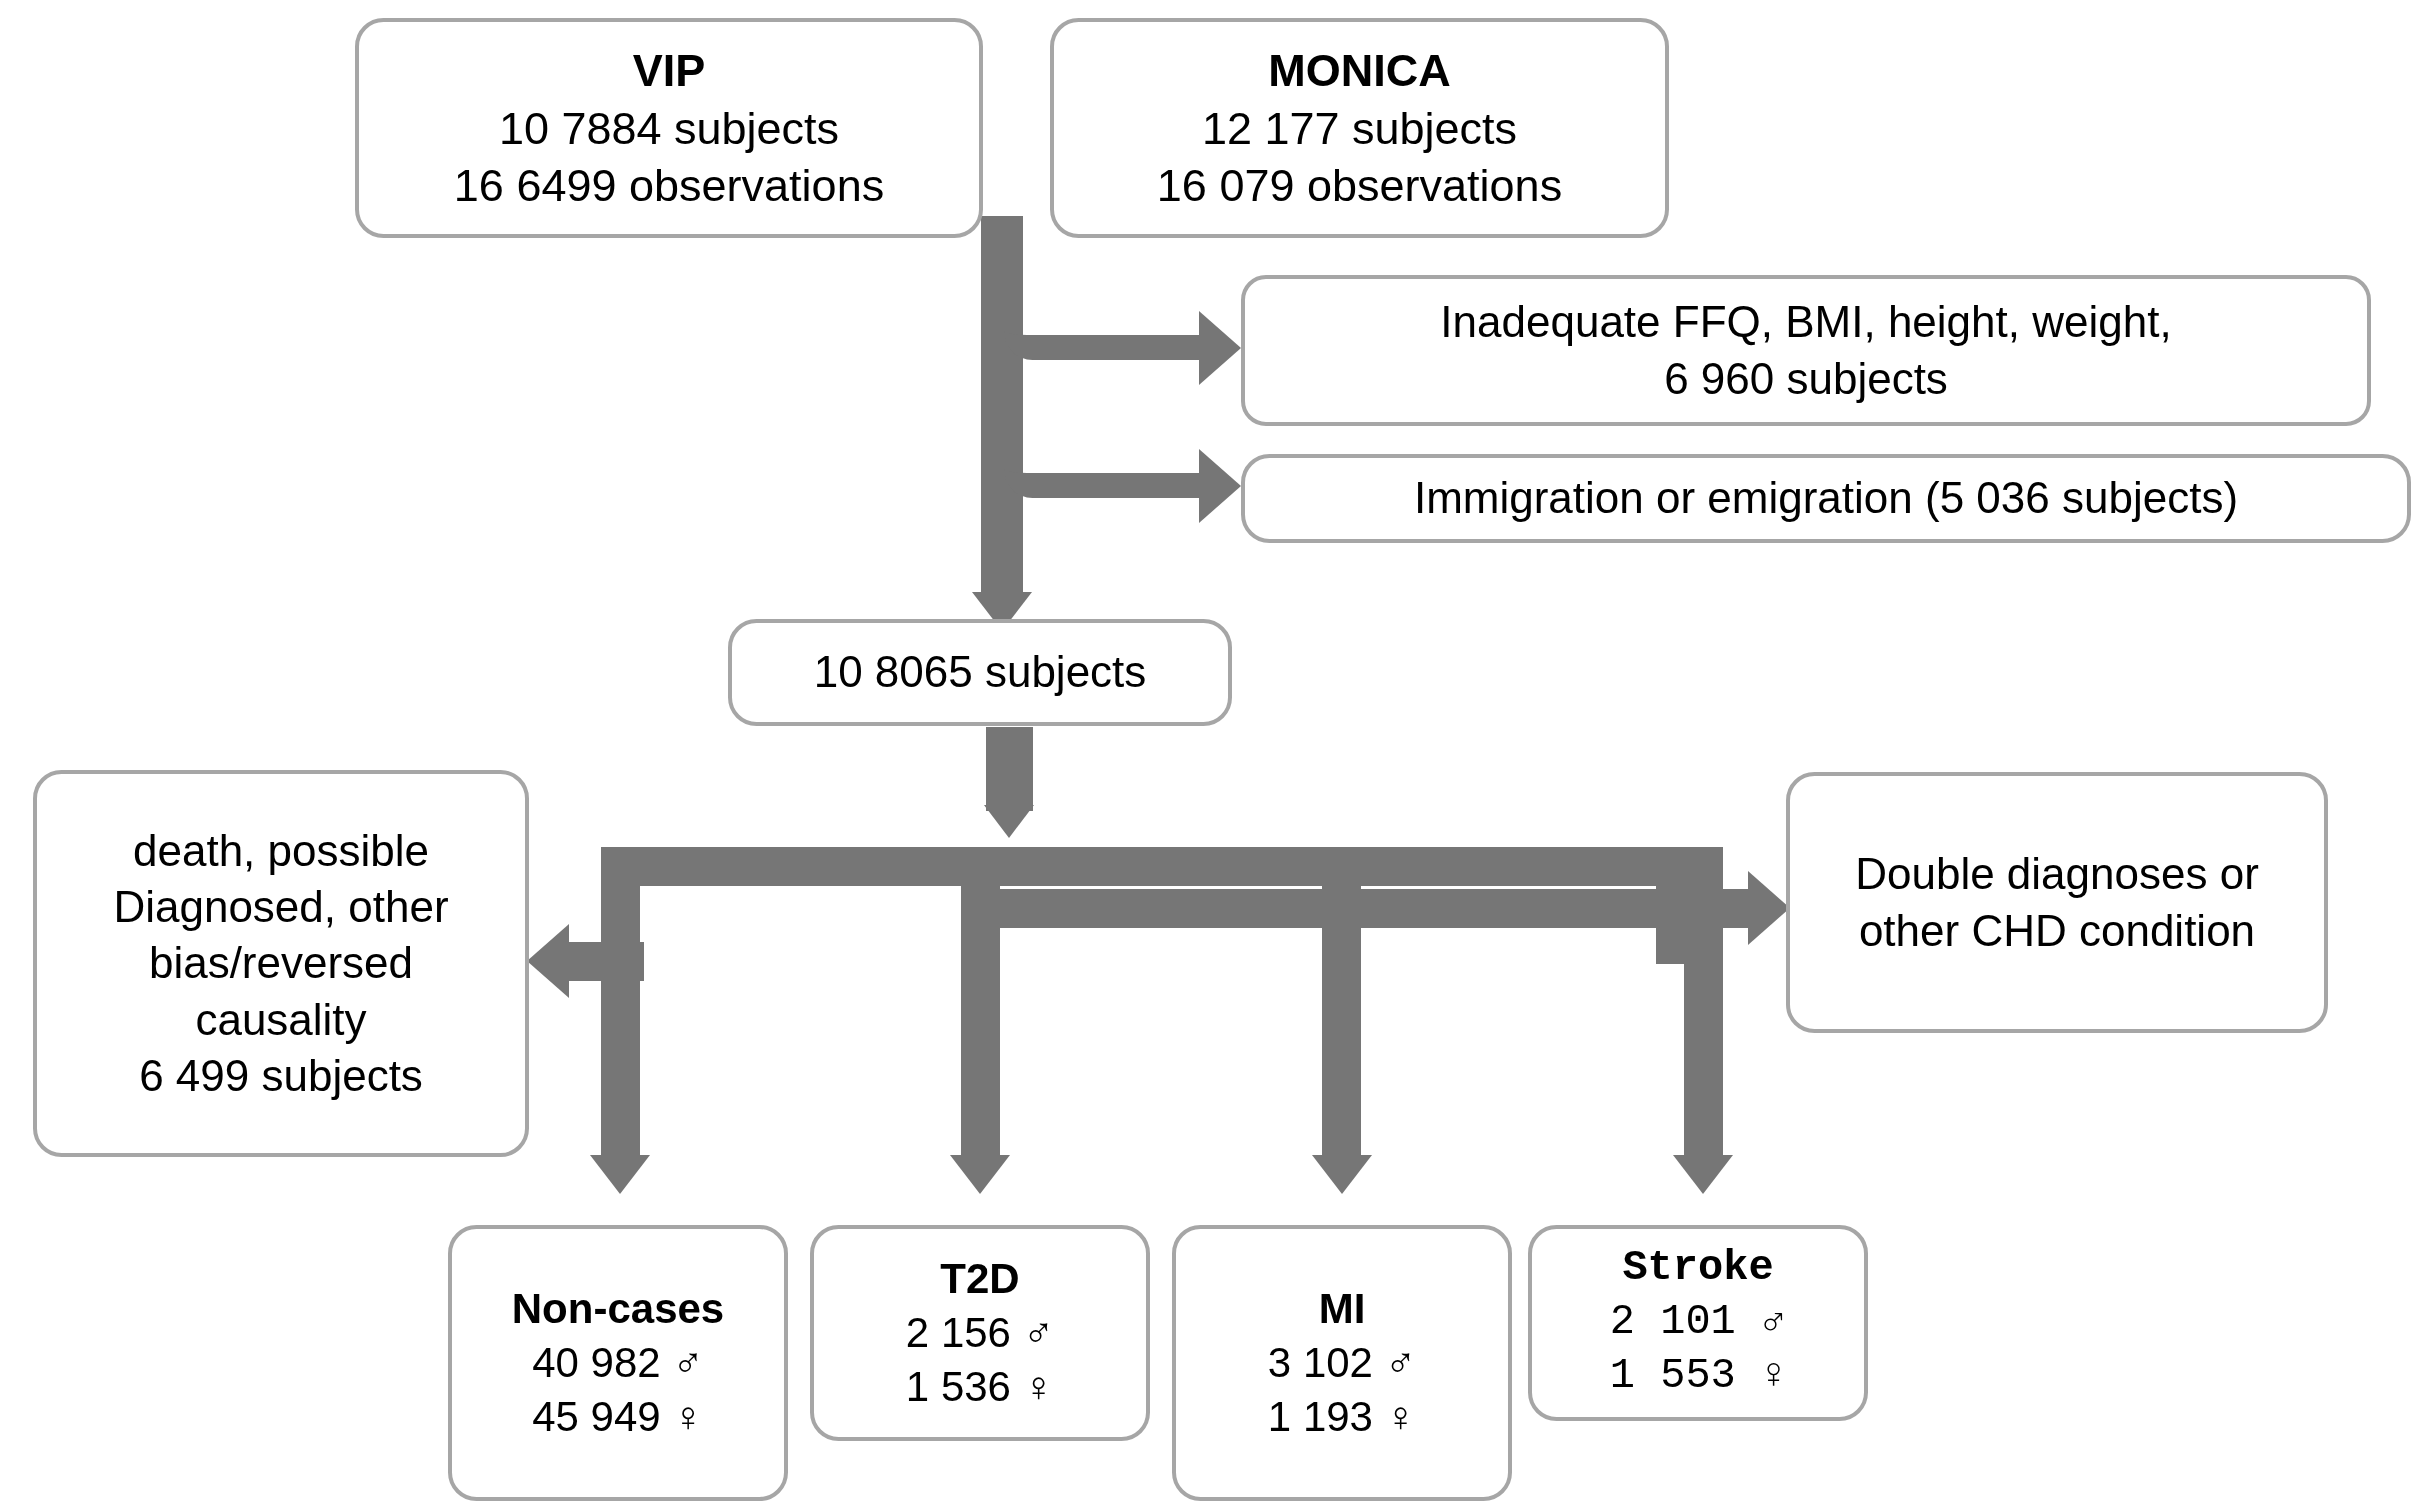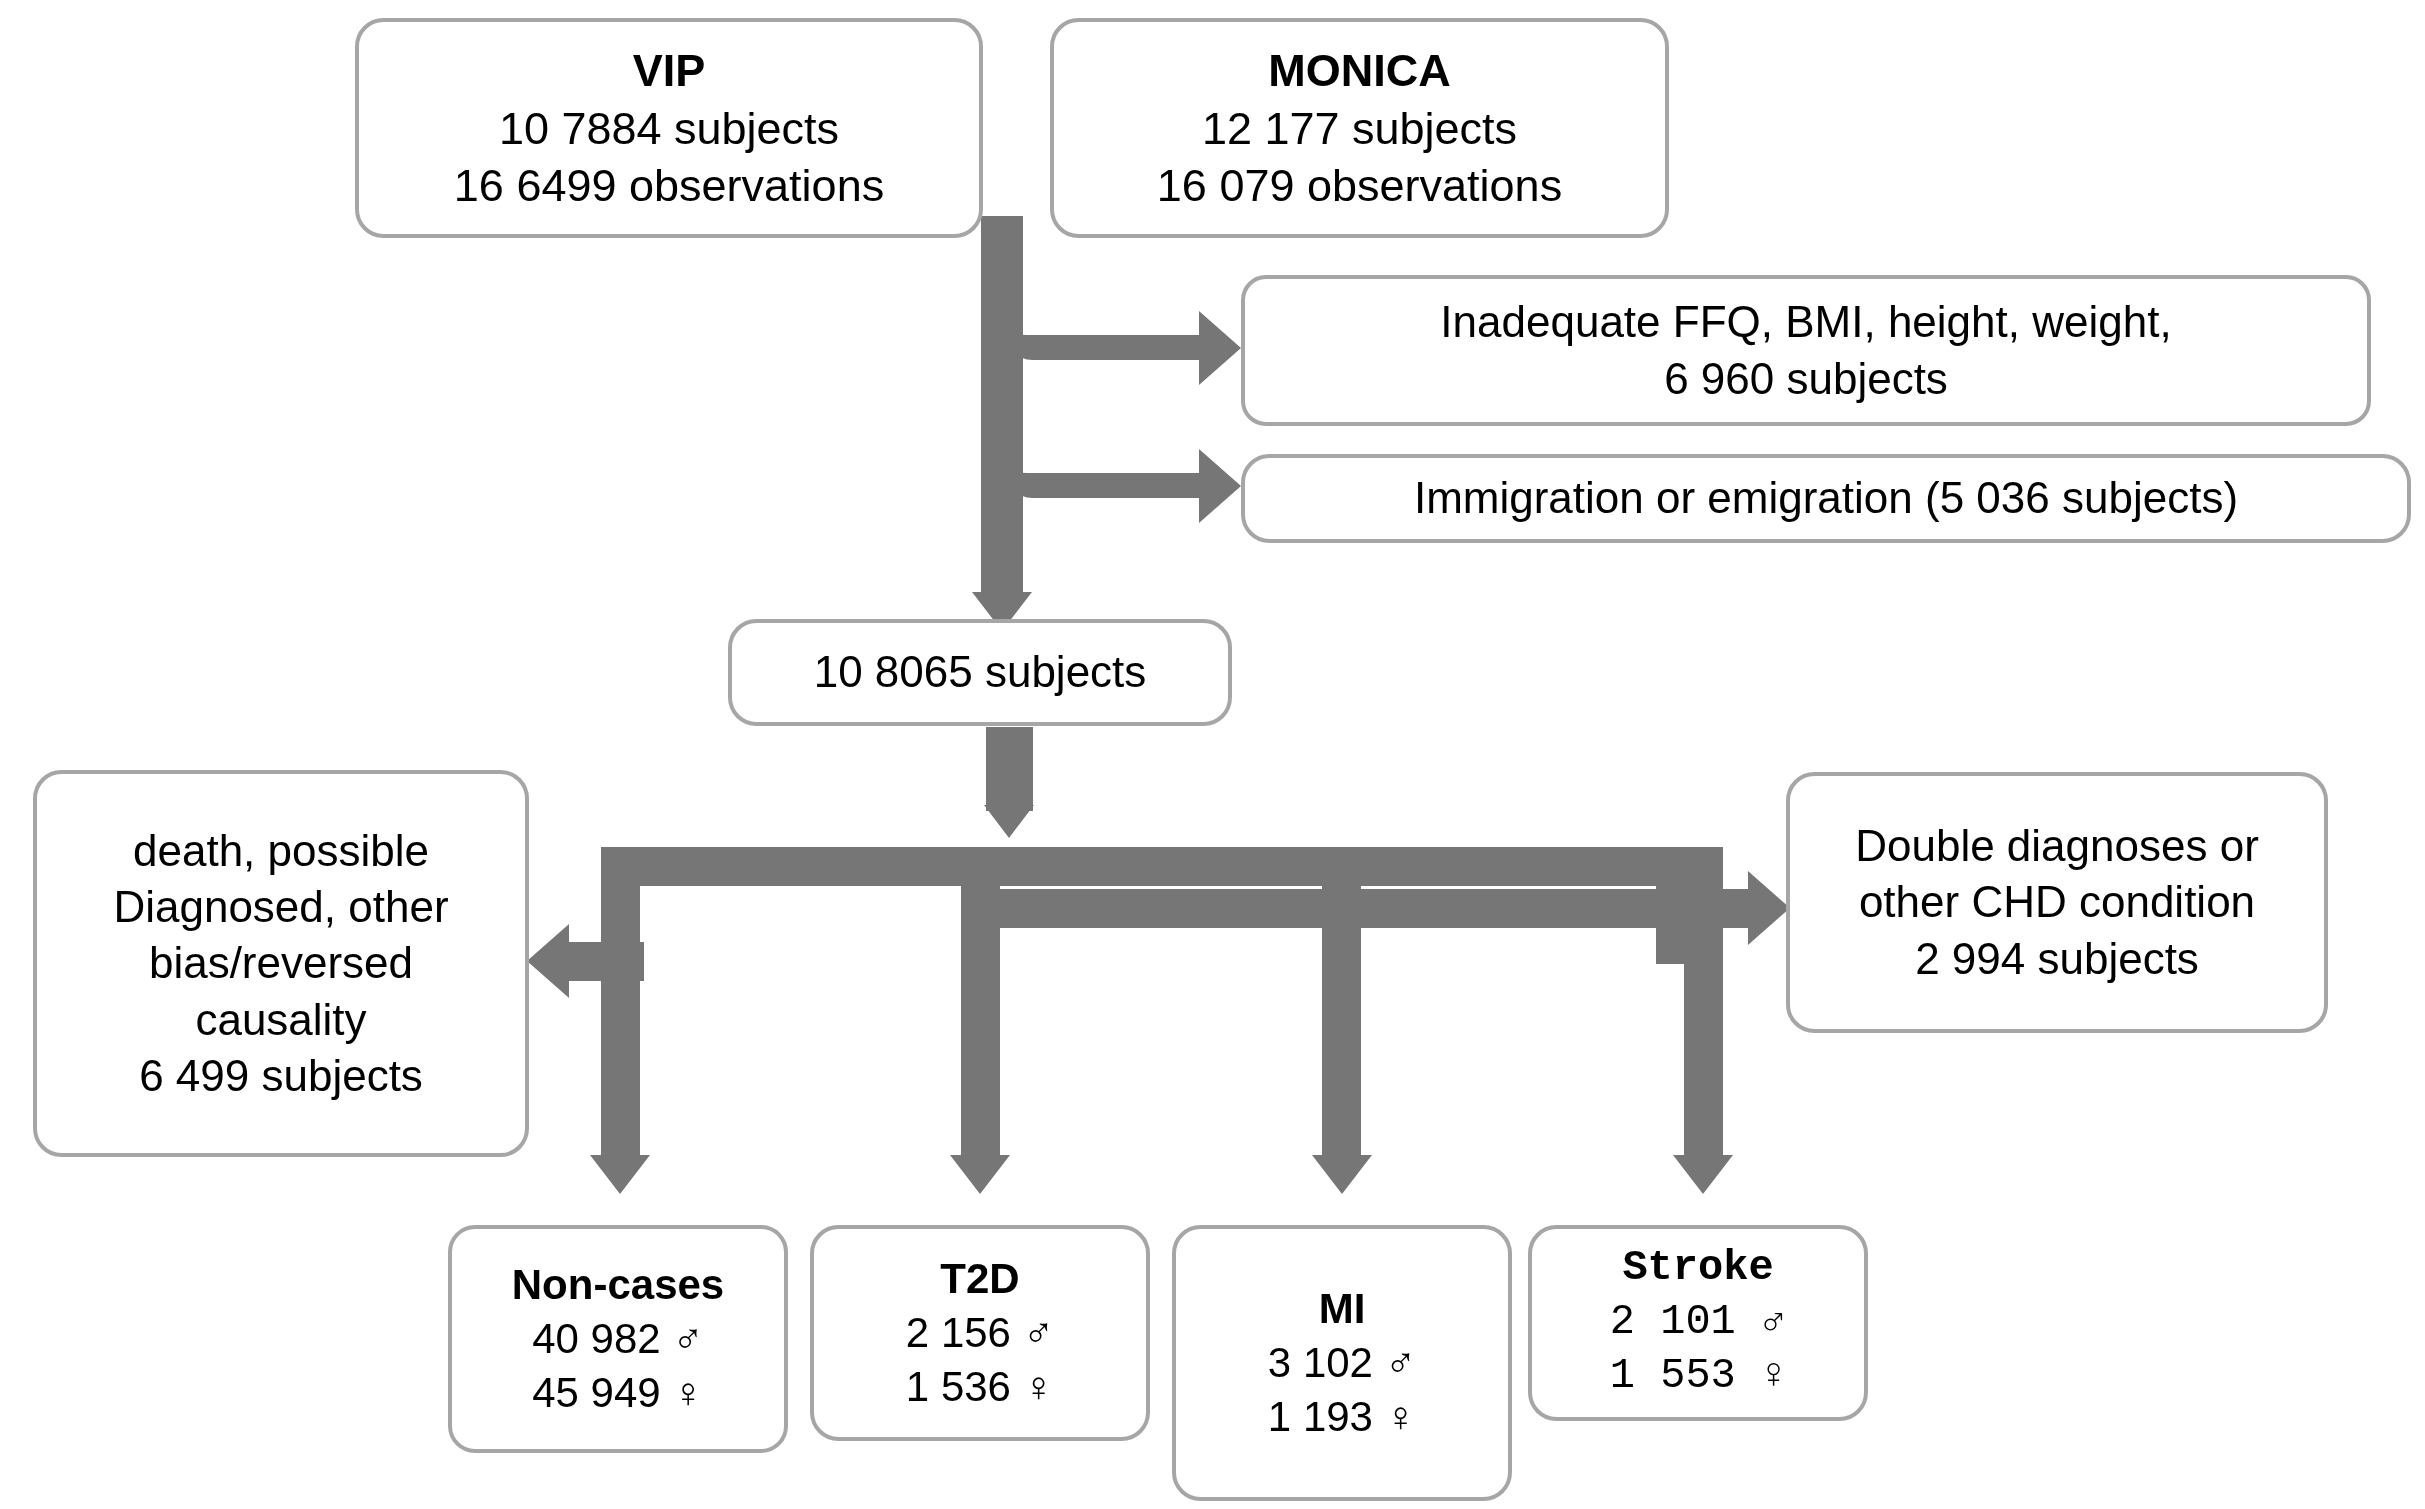--- a/index.html
+++ b/index.html
@@ -131,24 +131,23 @@
     <div class="ln">death, possible</div>
     <div class="ln">Diagnosed, other</div>
     <div class="ln">bias/reversed</div>
     <div class="ln">causality</div>
     <div class="ln">6 499 subjects</div>
   </div>
 
   <div class="box fs-52" style="left:1786px; top:772px; width:542px; height:261px;">
     <div class="ln">Double diagnoses or</div>
     <div class="ln">other CHD condition</div>
-    <div class="ln">2 994 subjects</div>
-  </div>
-
-  <div class="box fs-50" style="left:448px; top:1225px; width:340px; height:228px;border-radius:27px;">
+  </div>
+
+  <div class="box fs-50" style="left:448px; top:1225px; width:340px; height:276px;">
     <div class="ttl">Non-cases</div>
     <div class="ln">40 982 ♂</div>
     <div class="ln">45 949 ♀</div>
   </div>
 
   <div class="box fs-50" style="left:810px; top:1225px; width:340px; height:216px;">
     <div class="ttl">T2D</div>
     <div class="ln">2 156 ♂</div>
     <div class="ln">1 536 ♀</div>
   </div>

